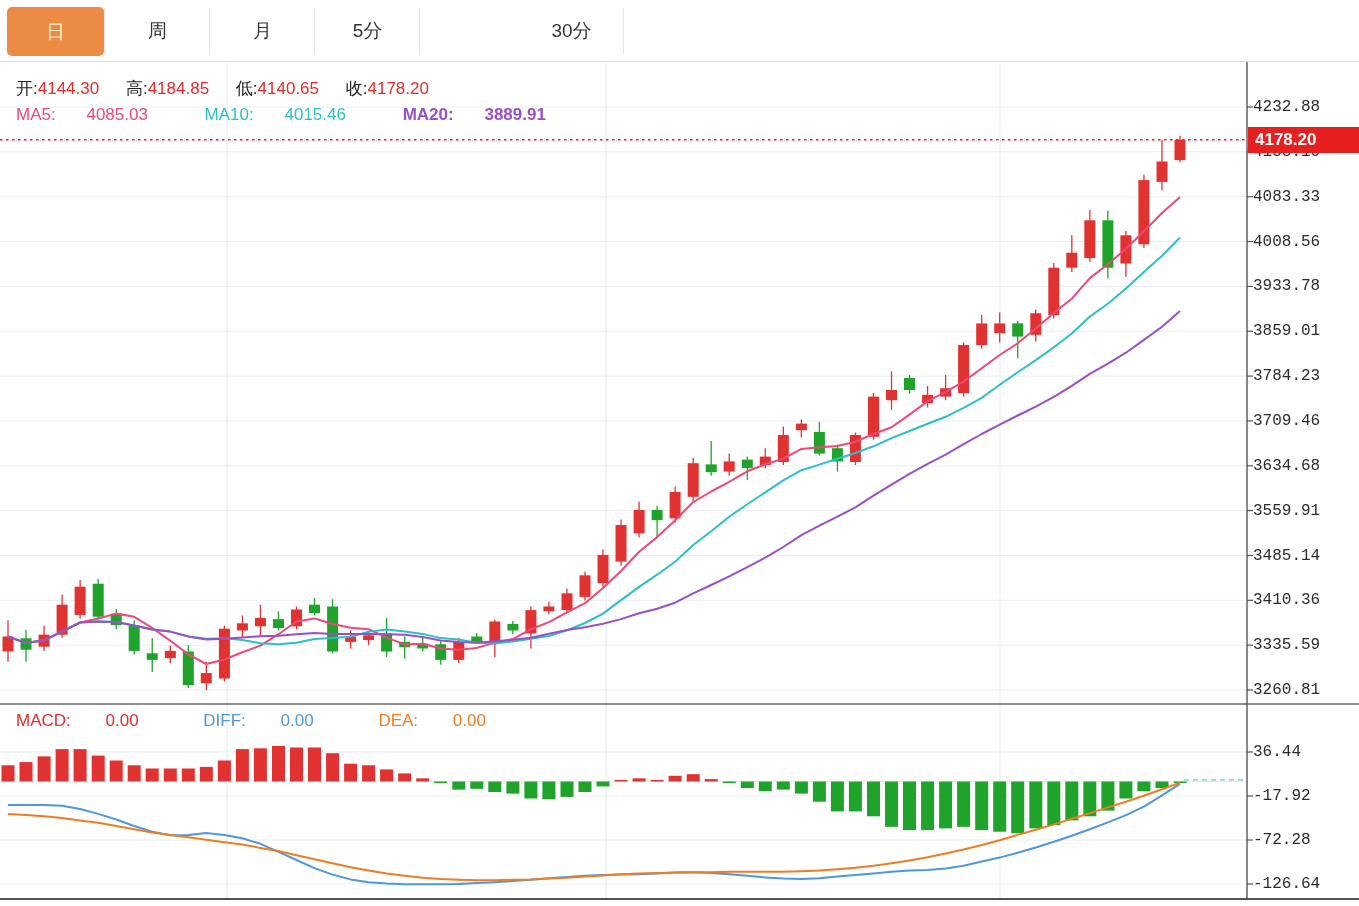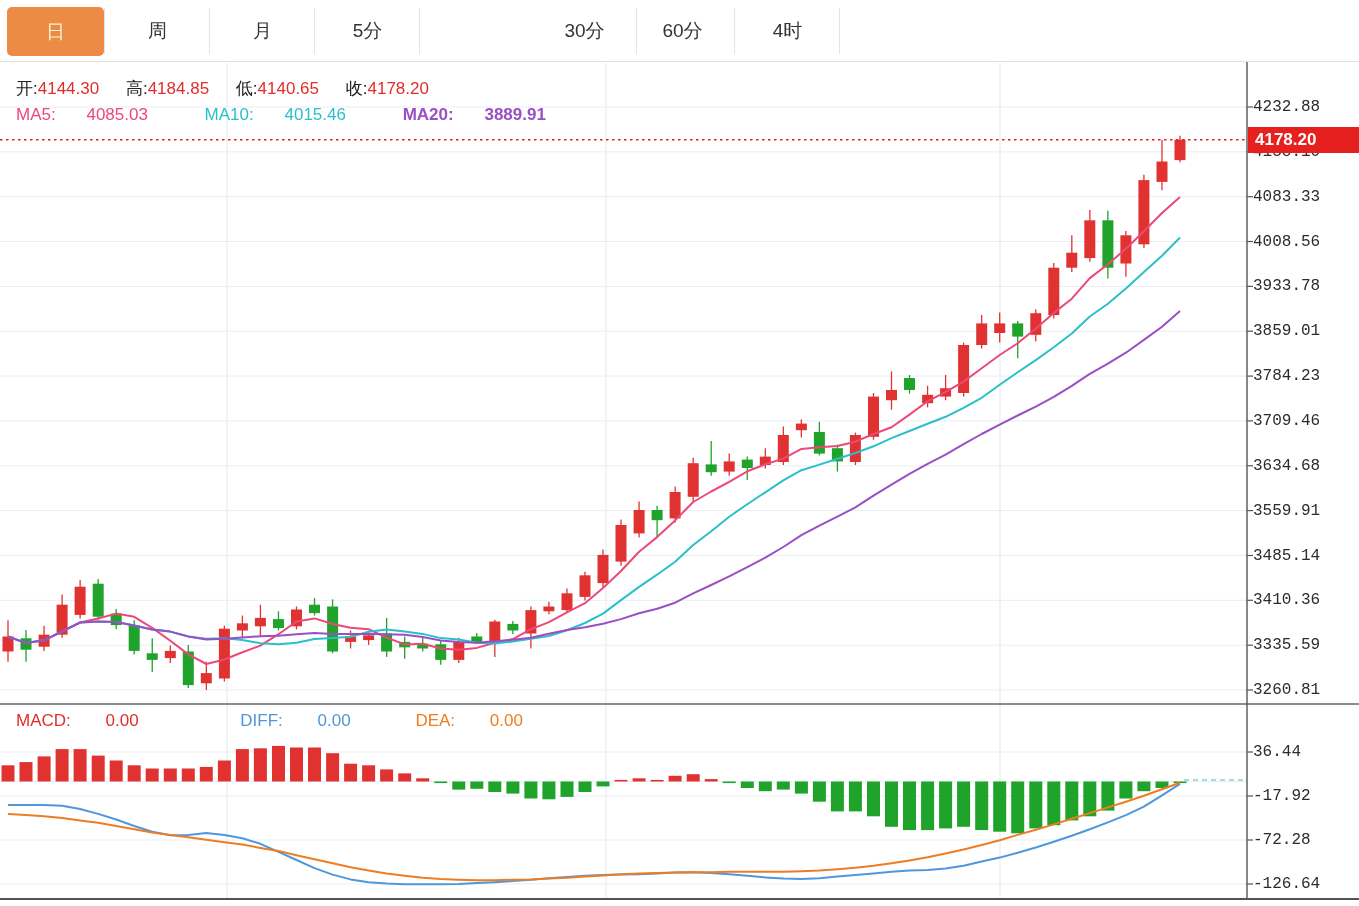--- a/index.html
+++ b/index.html
@@ -27,21 +27,21 @@
   #ohlc-row .lbl { color:#222; }
   #ohlc-row .val { color:#e22c2c; margin-right:22px; }
   #ma-row { top:105px; font-size:17px; }
   #ma-row span { margin-right:26px; }
   .ma5-text { color:#ed4878; }
   .ma10-text { color:#2bbfca; }
   .ma20-text { color:#9a4fc4;font-weight:bold; }
   #macd-row { top:711px; font-size:17px; }
   #macd-row span { margin-right:30px; }
   .macd-text { color:#e22c2c; }
-  .diff-text { color:#4f97dd;margin-left:37px; }
+  .diff-text { color:#4f97dd; }
   .dea-text { color:#ed7d22; }
 
   
   .axis-label { position:absolute; left:1253px; width:104px; height:22px; font-size:16px;
                 color:#2b2b2b; line-height:22px; text-align:left; letter-spacing:0;font-family:Liberation Mono, monospace; }
   #price-tag { position:absolute; left:1248px; top:127px; width:111px; height:26px;
                background:#e61f1f; color:#fff; font-size:17px; font-weight:bold;
                line-height:26px; padding-left:7px; z-index:6; }
 </style>
 </head>
@@ -59,30 +59,22 @@
         <span class="sep"></span>
       </div>
     <div class="tab" style="left:210px">
         <span>月</span>
         <span class="sep"></span>
       </div>
     <div class="tab" style="left:315px">
         <span>5分</span>
         <span class="sep"></span>
       </div>
-    <div class="tab" style="left:532px">
+    <div class="tab" style="left:519px">
         <span>30分</span>
-        <span class="sep"></span>
-      </div>
-    <div class="tab" style="left:630px">
-        <span>60分</span>
-        <span class="sep"></span>
-      </div>
-    <div class="tab" style="left:735px">
-        <span>4时</span>
         <span class="sep"></span>
       </div>
   </div>
 
   <svg id="chart-svg" width="1359" height="906">
       <line x1="227" y1="63" x2="227" y2="898" stroke="#dfe9ef" stroke-width="1"></line>
       <line x1="606" y1="63" x2="606" y2="898" stroke="#dfe9ef" stroke-width="1"></line>
       <line x1="1000" y1="63" x2="1000" y2="898" stroke="#dfe9ef" stroke-width="1"></line>
       <line x1="0" y1="107.0" x2="1247" y2="107.0" stroke="#e9eef4" stroke-width="1"></line>
       <line x1="0" y1="151.8" x2="1247" y2="151.8" stroke="#e9eef4" stroke-width="1"></line>

